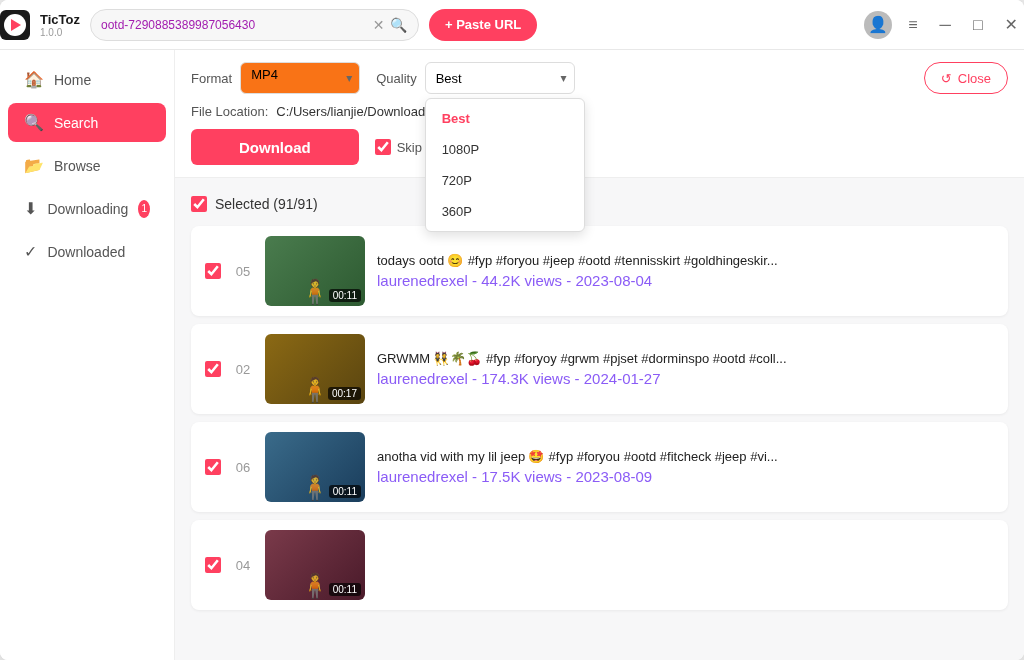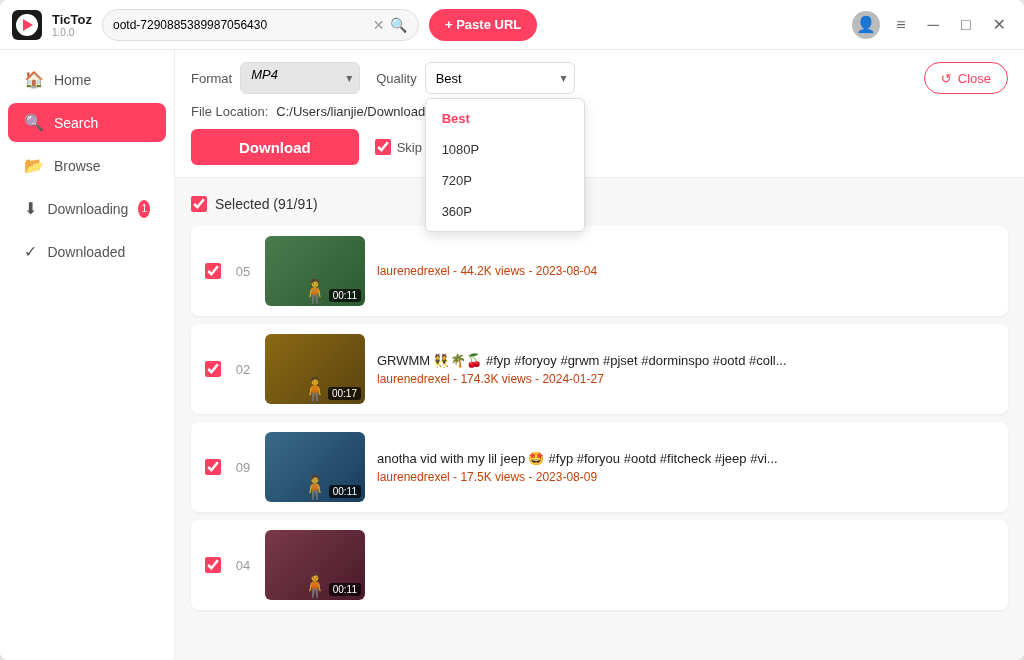--- a/index.html
+++ b/index.html
@@ -1,27 +1,27 @@
 <!DOCTYPE html>
 <html><head>
   <meta charset="utf-8">
   <style>
     * { box-sizing: border-box; margin: 0; padding: 0; }
     body { font-family: -apple-system, BlinkMacSystemFont, 'Segoe UI', sans-serif; background: #f0f0f0; width: 1024px; height: 660px; overflow: hidden; }
 
     .app-window { width: 1024px; height: 660px; background: #fff; display: flex; flex-direction: column; border-radius: 8px; overflow: hidden; box-shadow: 0 2px 20px rgba(0,0,0,0.2); }
 
     
-    .title-bar { height: 50px; background: #fff; display: flex; align-items: center; padding: 0 12px; border-bottom: 1px solid #e8e8e8; gap: 10px; flex-shrink: 0; }
+    .title-bar { height: 50px; background: #fff; display: flex; align-items: center; padding: 0 0; border-bottom: 1px solid #e8e8e8; gap: 10px; flex-shrink: 0; }
     .app-logo { width: 30px; height: 30px; background: #1a1a1a; border-radius: 6px; display: flex; align-items: center; justify-content: center; flex-shrink: 0; }
     .app-name-block { display: flex; flex-direction: column; }
     .app-name { font-size: 13px; font-weight: 700; color: #1a1a1a; }
     .app-version { font-size: 10px; color: #999; }
     .url-bar { flex: 1; height: 32px; border: 1px solid #ddd; border-radius: 16px; display: flex; align-items: center; padding: 0 10px; gap: 6px; background: #f7f7f7; }
-    .url-text { flex: 1; font-size: 12px; color: #000000; white-space: nowrap; overflow: hidden; text-overflow: ellipsis; }
+    .url-text { flex: 1; font-size: 12px; color: #a21caf; white-space: nowrap; overflow: hidden; text-overflow: ellipsis; }
     .url-clear { color: #999; cursor: pointer; font-size: 14px; }
     .url-search-icon { color: #999; font-size: 14px; }
     .paste-btn { height: 32px; background: #ff4060; color: #fff; border: none; border-radius: 16px; padding: 0 16px; font-size: 13px; font-weight: 600; cursor: pointer; white-space: nowrap; }
     .spacer { flex: 1; }
     .avatar { width: 28px; height: 28px; border-radius: 50%; background: #ccc; }
     .win-btn { background: none; border: none; cursor: pointer; font-size: 16px; color: #666; padding: 4px 6px; }
 
     
     .main-layout { display: flex; flex: 1; overflow: hidden; }
 
@@ -33,21 +33,21 @@
     .sidebar-badge { background: #ff4060; color: #fff; border-radius: 50%; width: 18px; height: 18px; font-size: 10px; display: flex; align-items: center; justify-content: center; margin-left: auto; }
 
     
     .content-area { flex: 1; display: flex; flex-direction: column; overflow: hidden; background: #f7f7f8; }
 
     
     .toolbar { background: #fff; padding: 12px 16px; border-bottom: 1px solid #eee; display: flex; flex-direction: column; gap: 10px; flex-shrink: 0; }
     .toolbar-row1 { display: flex; align-items: center; gap: 16px; }
     .format-group { display: flex; align-items: center; gap: 8px; }
     .format-label { font-size: 13px; color: #555; font-weight: 500; }
-    .format-select { height: 32px; border: 1px solid #ddd; border-radius: 6px; padding: 0 28px 8px 10px; font-size: 13px; background: #e5e5e5; appearance: none; cursor: pointer; min-width: 120px; position: relative; font-style: italic; }
+    .format-select { height: 32px; border: 1px solid #ddd; border-radius: 6px; padding: 0 28px 8px 10px; font-size: 13px; background: #f97316; appearance: none; cursor: pointer; min-width: 120px; position: relative; }
     .select-wrapper { position: relative; display: inline-block; }
     .select-wrapper::after { content: '▾'; position: absolute; right: 8px; top: 50%; transform: translateY(-50%); font-size: 12px; color: #666; pointer-events: none; }
     .quality-group { display: flex; align-items: center; gap: 8px; }
     .quality-label { font-size: 13px; color: #555; font-weight: 500; }
     .quality-select { height: 32px; border: 1px solid #ddd; border-radius: 6px; padding: 0 28px 0 10px; font-size: 13px; background: #fff; appearance: none; cursor: pointer; min-width: 150px; }
     .close-btn { margin-left: auto; height: 32px; border: 1.5px solid #ff4060; color: #ff4060; background: #fff; border-radius: 16px; padding: 0 16px; font-size: 13px; cursor: pointer; display: flex; align-items: center; gap: 6px; }
     .file-loc-row { display: flex; align-items: center; gap: 8px; }
     .file-loc-label { font-size: 13px; color: #555; font-weight: 500; }
     .file-loc-path { font-size: 13px; color: #333; }
     .file-loc-change { font-size: 13px; color: #ff4060; cursor: pointer; }
@@ -69,21 +69,21 @@
     .select-all-check { width: 16px; height: 16px; accent-color: #ff4060; }
     .selected-text { font-size: 14px; color: #333; font-weight: 500; }
 
     .video-item { display: flex; align-items: center; gap: 12px; background: #fff; border-radius: 8px; padding: 10px 14px; margin-bottom: 8px; box-shadow: 0 1px 3px rgba(0,0,0,0.06); }
     .item-check { width: 16px; height: 16px; accent-color: #ff4060; flex-shrink: 0; }
     .item-number { font-size: 13px; color: #999; width: 20px; text-align: center; flex-shrink: 0; }
     .item-thumb { width: 100px; height: 70px; background: #333; border-radius: 6px; flex-shrink: 0; position: relative; overflow: hidden; }
     .item-duration { position: absolute; bottom: 4px; right: 4px; background: rgba(0,0,0,0.7); color: #fff; font-size: 10px; padding: 1px 4px; border-radius: 3px; }
     .item-info { flex: 1; overflow: hidden; }
     .item-title { font-size: 13px; color: #222; font-weight: 500; white-space: nowrap; overflow: hidden; text-overflow: ellipsis; margin-bottom: 4px; }
-    .item-meta { font-size: 12px; color: #c2410c; }
+    .item-meta { font-size: 15px; color: #8b5cf6; }
 
     
     .video-list-container::-webkit-scrollbar { width: 8px; }
     .video-list-container::-webkit-scrollbar-track { background: #f0f0f0; }
     .video-list-container::-webkit-scrollbar-thumb { background: #ccc; border-radius: 4px; }
 
     
     .thumb-1 { background: linear-gradient(135deg, #4a7c4e, #2d5a31); }
     .thumb-2 { background: linear-gradient(135deg, #8b6914, #5a4510); }
     .thumb-3 { background: linear-gradient(135deg, #3a6b8a, #1a3d5c); }
@@ -210,40 +210,41 @@
         </div>
 
         <div class="video-item">
           <input type="checkbox" class="item-check" checked="" style="">
           <span class="item-number">05</span>
           <div class="item-thumb thumb-1">
             <div class="thumb-person">🧍</div>
             <span class="item-duration">00:11</span>
           </div>
           <div class="item-info">
+            <div class="item-title">todays ootd 😊 #fyp #foryou #jeep #ootd #tennisskirt #goldhingeskir...</div>
             <div class="item-meta">laurenedrexel - 44.2K views - 2023-08-04</div>
           </div>
         </div>
 
         <div class="video-item">
           <input type="checkbox" class="item-check" checked="" style="">
           <span class="item-number">02</span>
           <div class="item-thumb thumb-2">
             <div class="thumb-person">🧍</div>
             <span class="item-duration">00:17</span>
           </div>
           <div class="item-info">
             <div class="item-title">GRWMM 👯🌴🍒 #fyp #foryoy #grwm #pjset #dorminspo #ootd #coll...</div>
             <div class="item-meta">laurenedrexel - 174.3K views - 2024-01-27</div>
           </div>
         </div>
 
         <div class="video-item">
           <input type="checkbox" class="item-check" checked="" style="">
-          <span class="item-number">09</span>
+          <span class="item-number">06</span>
           <div class="item-thumb thumb-3">
             <div class="thumb-person">🧍</div>
             <span class="item-duration">00:11</span>
           </div>
           <div class="item-info">
             <div class="item-title">anotha vid with my lil jeep 🤩 #fyp #foryou #ootd #fitcheck #jeep #vi...</div>
             <div class="item-meta">laurenedrexel - 17.5K views - 2023-08-09</div>
           </div>
         </div>
 

